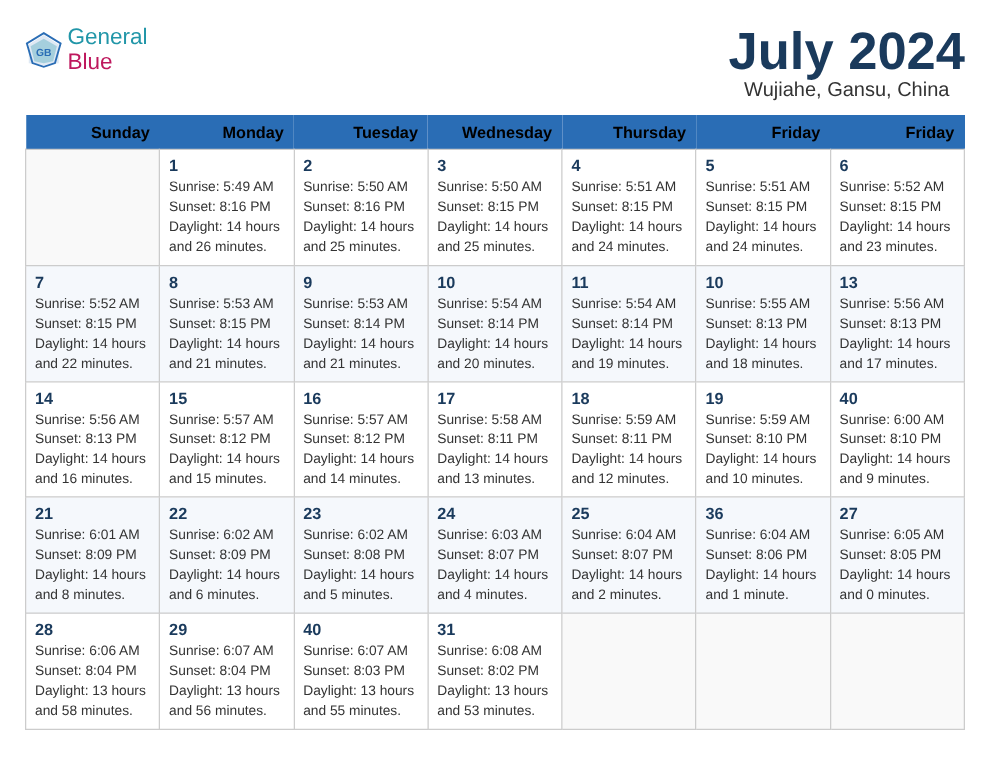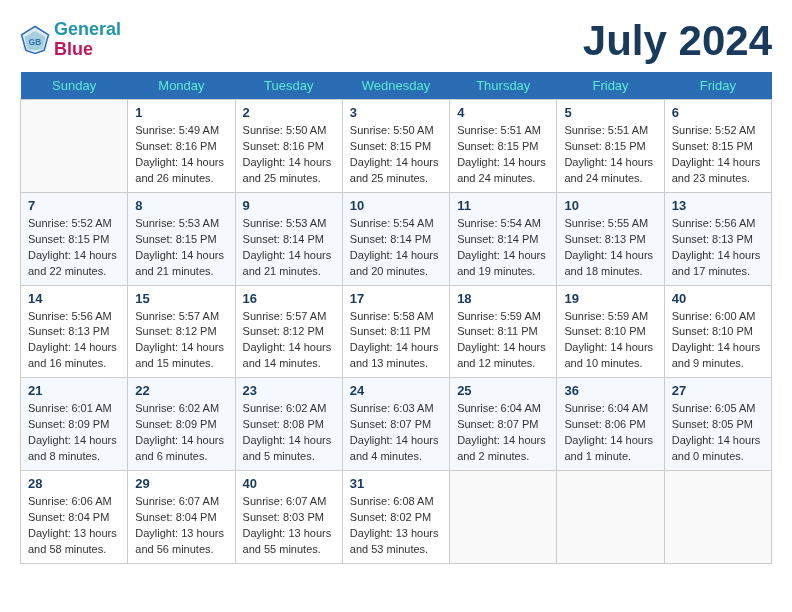--- a/index.html
+++ b/index.html
@@ -16,21 +16,21 @@
       align-items: flex-start;
       margin-bottom: 10px;
     }
     .logo {
       display: flex;
       align-items: center;
       gap: 4px;
     }
     .logo-text {
       font-size: 18px;
-      font-weight: bold;
+      font-weight: normal;
       color: #1a3a5c;
       line-height: 1.1;
     }
     .logo-text span {
       color: #2196a8;
     }
     .logo-icon {
       width: 30px;
       height: 30px;
     }
@@ -48,25 +48,25 @@
       color: #333;
       margin-top: 2px;
     }
     table {
       width: 100%;
       border-collapse: collapse;
       table-layout: fixed;
     }
     th {
       background-color: #2a6db5;
-      color: #5eead4;
-      text-align: center;
+      color: #000000;
+      text-align: right;
       padding: 6px 8px;
       font-size: 13px;
-      font-weight: normal;
+      font-weight: bold;
     }
     td {
       border: 1px solid #ccc;
       vertical-align: top;
       padding: 5px 7px;
       height: 90px;
       background: #fff;
     }
     td.empty {
       background: #f9f9f9;
@@ -101,20 +101,21 @@
       <polygon points="20,8 34,16 30,32 20,34 10,32 6,16" fill="#2196a8" opacity="0.3"></polygon>
       <text x="20" y="26" text-anchor="middle" font-size="11" font-weight="bold" fill="#2a6db5">GB</text>
     </svg>
     <div>
       <div class="logo-text"><span>General</span></div>
       <div class="logo-text"><span style="color:#be185d">Blue</span></div>
     </div>
   </div>
   <div class="title-block">
     <div class="month-title">July 2024</div>
+    <div class="location">Wujiahe, Gansu, China</div>
   </div>
 </div>
 
 <table>
   <thead>
     <tr>
     <th>Sunday</th>
         <th>Monday</th>
         <th>Tuesday</th>
         <th>Wednesday</th>

